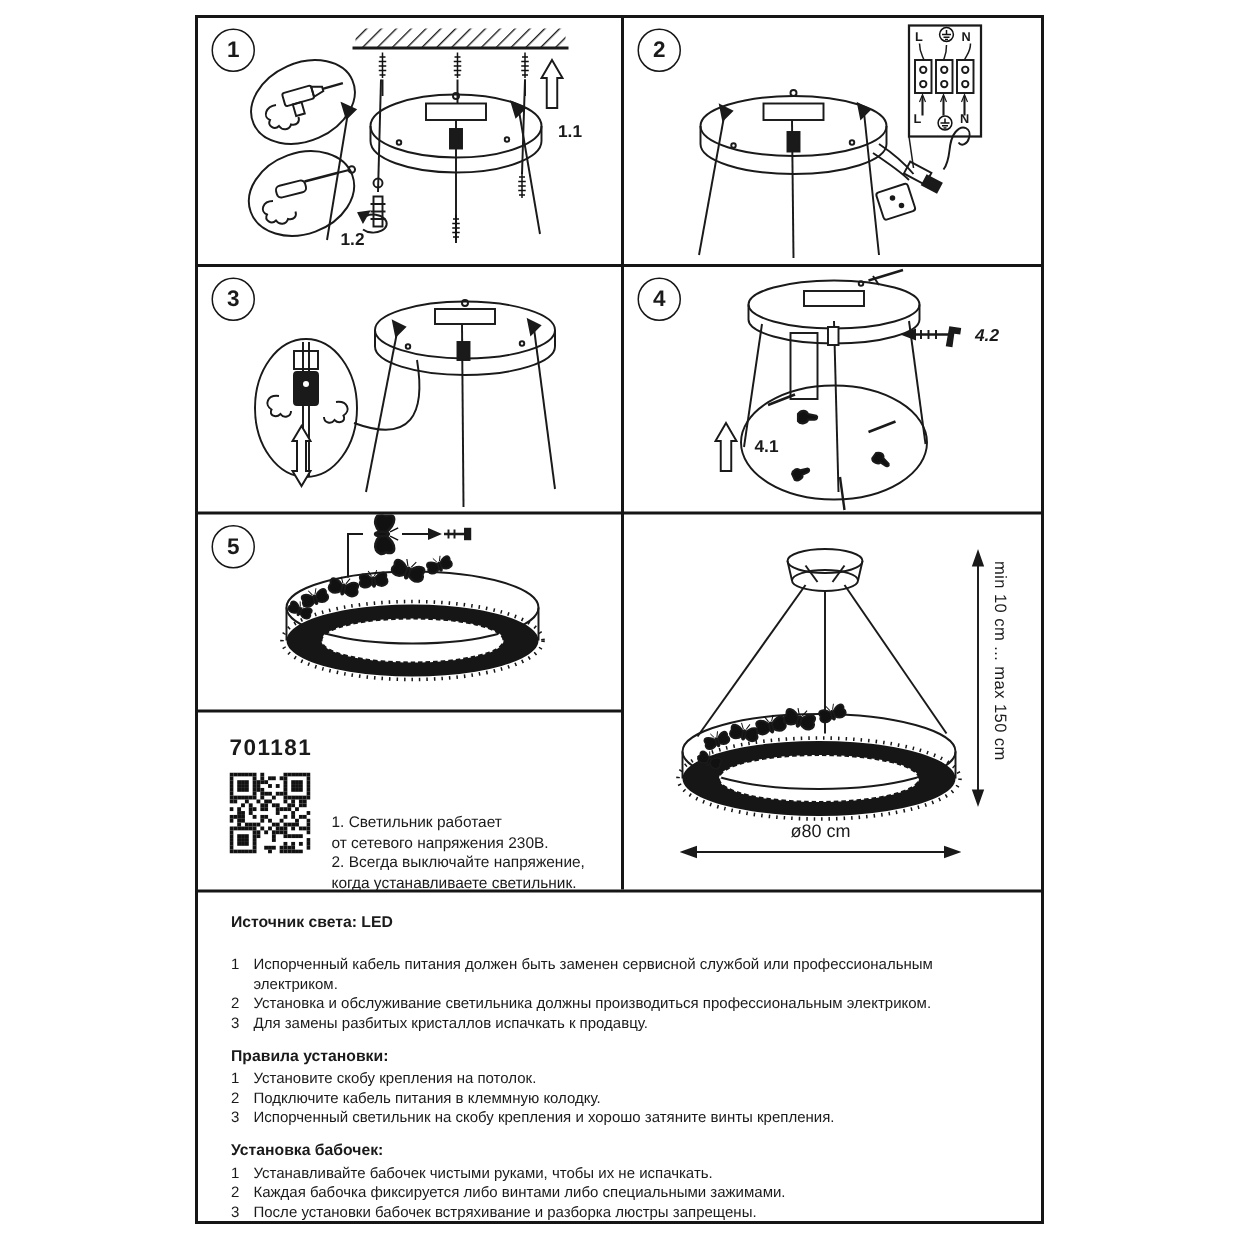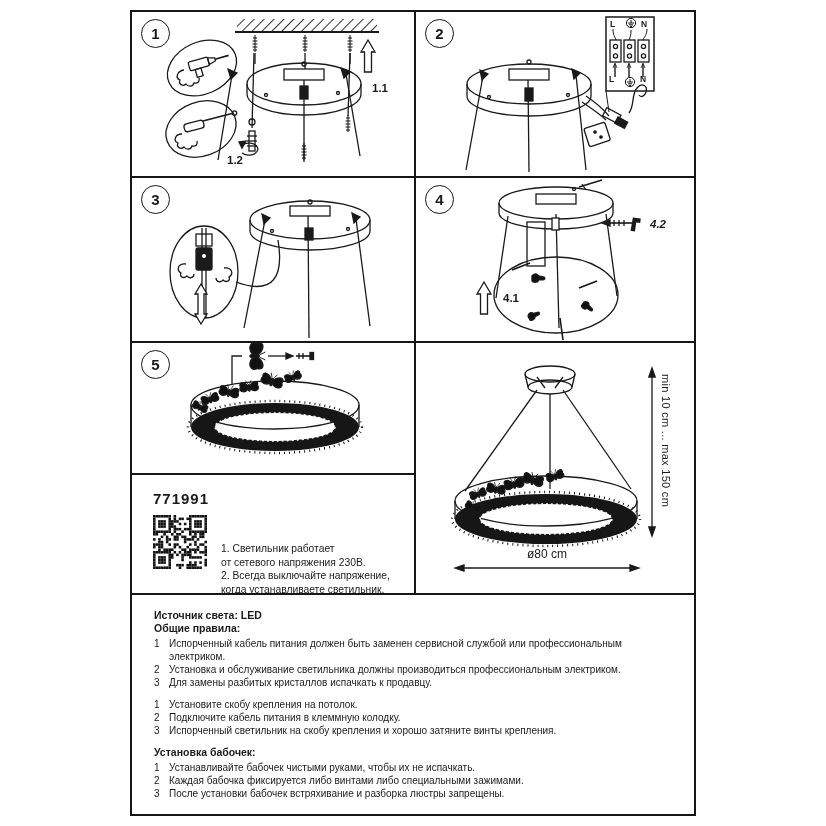--- a/index.html
+++ b/index.html
@@ -12,21 +12,21 @@
          display:flex;align-items:center;justify-content:center;font-size:15px;font-weight:bold;background:#fff;z-index:3;}
   .panel-art{position:absolute;z-index:1;}
   .lbl{position:absolute;font-weight:bold;font-size:11.5px;z-index:2;white-space:nowrap;}
   .wl{position:absolute;font-weight:bold;font-size:8.5px;z-index:4;white-space:nowrap;}
   .dim-v{position:absolute;writing-mode:vertical-rl;font-size:11px;letter-spacing:.3px;z-index:2;white-space:nowrap;}
   .dim-h{position:absolute;font-size:12px;z-index:2;text-align:center;}
   #model-num{position:absolute;left:21px;top:478px;font-size:15px;font-weight:bold;letter-spacing:1px;}
   #qr{position:absolute;left:21px;top:503px;width:54px;height:54px;}
   #qr-note{position:absolute;left:89px;top:530px;width:200px;font-size:10.3px;line-height:13.6px;}
   #info{position:absolute;left:0;top:583px;width:562px;height:219px;box-sizing:border-box;padding:14px 20px 0 22px;font-size:10px;line-height:13px;}
-  #info .src{font-weight:bold;font-size:10.5px;}
+  #info .src{font-weight:bold;font-size:10.5px;margin-bottom:15px;}
   .sec{margin-bottom:9px;}
   .sec h4{margin:0 0 2px 0;font-size:10.5px;}
   .li{display:flex;}
   .li .n{width:15px;flex:none;}
   .li .t{flex:1;}
   svg .ln{stroke:#1a1a1a;fill:none;stroke-width:1.3;}
 </style>
 </head>
 <body>
 
@@ -310,21 +310,21 @@
           <g>
             <line x1="164" y1="13" x2="178" y2="13" stroke-width="1.6"></line>
             <line x1="167" y1="10" x2="167" y2="16"></line>
               <line x1="171" y1="10" x2="171" y2="16"></line>
             <rect x="178" y="9.5" width="3.5" height="7" fill="#1a1a1a"></rect>
           </g>
         </g>
       </g>
     </svg>
 
-    <div id="model-num">771991</div>
+    <div id="model-num">701181</div>
     <svg id="qr" viewBox="0 0 54 54" fill="#111">
         <rect x="0.00" y="0.00" width="2.57" height="2.57"></rect>
         <rect x="2.57" y="0.00" width="2.57" height="2.57"></rect>
         <rect x="5.14" y="0.00" width="2.57" height="2.57"></rect>
         <rect x="7.71" y="0.00" width="2.57" height="2.57"></rect>
         <rect x="10.29" y="0.00" width="2.57" height="2.57"></rect>
         <rect x="12.86" y="0.00" width="2.57" height="2.57"></rect>
         <rect x="15.43" y="0.00" width="2.57" height="2.57"></rect>
         <rect x="0.00" y="2.57" width="2.57" height="2.57"></rect>
         <rect x="15.43" y="2.57" width="2.57" height="2.57"></rect>
@@ -599,36 +599,36 @@
           <polygon points="39,225 48,221.8 48,228.2" fill="#1a1a1a"></polygon>
           <polygon points="223,225 214,221.8 214,228.2" fill="#1a1a1a"></polygon>
         </g>
       </g>
     </svg>
 
     <div id="info">
       <div class="src">Источник света: LED</div>
 
       <div class="sec">
-        <h4>Общие правила:</h4>
         <div class="li">
             <span class="n">1</span>
             <span class="t">Испорченный кабель питания должен быть заменен сервисной службой или профессиональным электриком.</span>
           </div>
         <div class="li">
             <span class="n">2</span>
             <span class="t">Установка и обслуживание светильника должны производиться профессиональным электриком.</span>
           </div>
         <div class="li">
             <span class="n">3</span>
             <span class="t">Для замены разбитых кристаллов испачкать к продавцу.</span>
           </div>
       </div>
 
       <div class="sec">
+        <h4>Правила установки:</h4>
         <div class="li">
             <span class="n">1</span>
             <span class="t">Установите скобу крепления на потолок.</span>
           </div>
         <div class="li">
             <span class="n">2</span>
             <span class="t">Подключите кабель питания в клеммную колодку.</span>
           </div>
         <div class="li">
             <span class="n">3</span>

